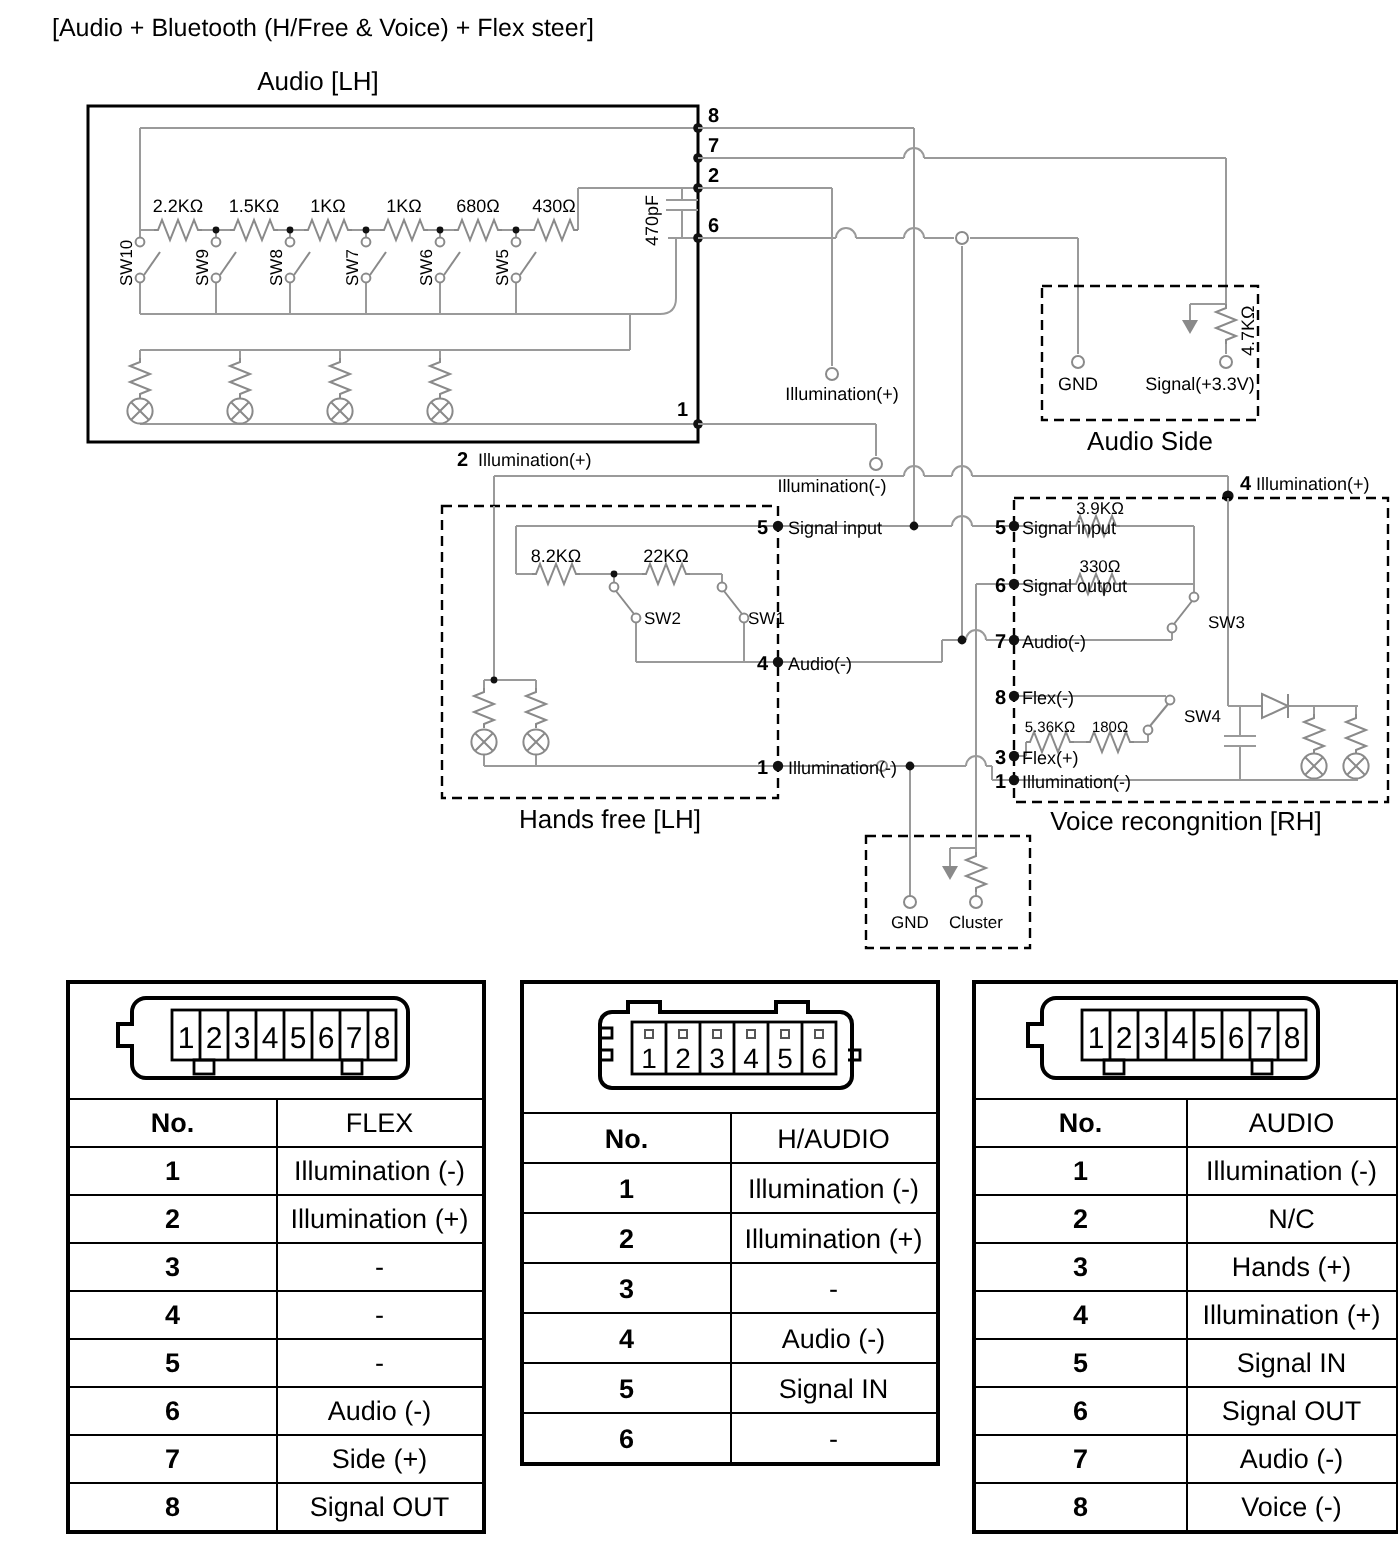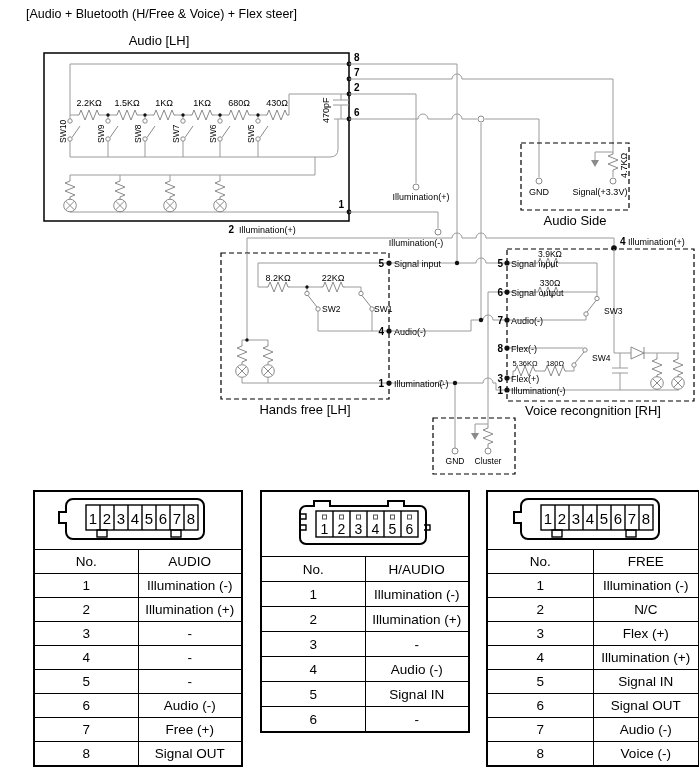--- a/index.html
+++ b/index.html
@@ -22,21 +22,21 @@
   .end{text-anchor:end;}
   
   .ptable{position:absolute;border-collapse:collapse;table-layout:fixed;background:#fff;}
   .ptable td{border:1.6px solid #000;text-align:center;vertical-align:middle;
              font-size:13.5px;color:#000;padding:0;}
   .ptable{border:2px solid #000;}
   .conn-cell{height:62px;}
   .hd-cell{height:22px;}
   .row24 tr td{height:23px;}
   .row25 tr td{height:24px;}
-  .colno{width:40px;}
+  .colno{width:40px;font-weight:bold;}
 </style>
 </head>
 <body>
 
 <div id="stage">
 
 
 <svg width="699" height="484" viewBox="0 0 699 484">
   <defs>
     <path id="rz" d="M0,0 h2 l2,-5 4,10 4,-10 4,10 4,-10 2,5 h2"></path>
@@ -347,21 +347,21 @@
           <text x="96" y="32">5</text>
           <text x="110" y="32">6</text>
           <text x="124" y="32">7</text>
           <text x="138" y="32">8</text>
         </g>
       </svg>
     </td>
         </tr>
     <tr>
           <td class="hd-cell colno">No.</td>
-        <td class="hd-cell">AUDIO</td>
+        <td class="hd-cell">FLEX</td>
         </tr>
   </tbody>
   <tbody>
         <tr>
           <td class="colno">1</td>
           <td>Illumination (-)</td>
         </tr>
         <tr>
           <td class="colno">2</td>
           <td>Illumination (+)</td>
@@ -377,21 +377,21 @@
         <tr>
           <td class="colno">5</td>
           <td>-</td>
         </tr>
         <tr>
           <td class="colno">6</td>
           <td>Audio (-)</td>
         </tr>
         <tr>
           <td class="colno">7</td>
-          <td>Free (+)</td>
+          <td>Side (+)</td>
         </tr>
         <tr>
           <td class="colno">8</td>
           <td>Signal OUT</td>
         </tr>
       </tbody>
 </table>
 
 
 <table class="ptable row25" style="left:244px;top:490px;width:210px;">
@@ -479,35 +479,35 @@
           <text x="96" y="32">5</text>
           <text x="110" y="32">6</text>
           <text x="124" y="32">7</text>
           <text x="138" y="32">8</text>
         </g>
       </svg>
     </td>
         </tr>
     <tr>
           <td class="hd-cell colno">No.</td>
-        <td class="hd-cell">FREE</td>
+        <td class="hd-cell">AUDIO</td>
         </tr>
   </tbody>
   <tbody>
         <tr>
           <td class="colno">1</td>
           <td>Illumination (-)</td>
         </tr>
         <tr>
           <td class="colno">2</td>
           <td>N/C</td>
         </tr>
         <tr>
           <td class="colno">3</td>
-          <td>Flex (+)</td>
+          <td>Hands (+)</td>
         </tr>
         <tr>
           <td class="colno">4</td>
           <td>Illumination (+)</td>
         </tr>
         <tr>
           <td class="colno">5</td>
           <td>Signal IN</td>
         </tr>
         <tr>

